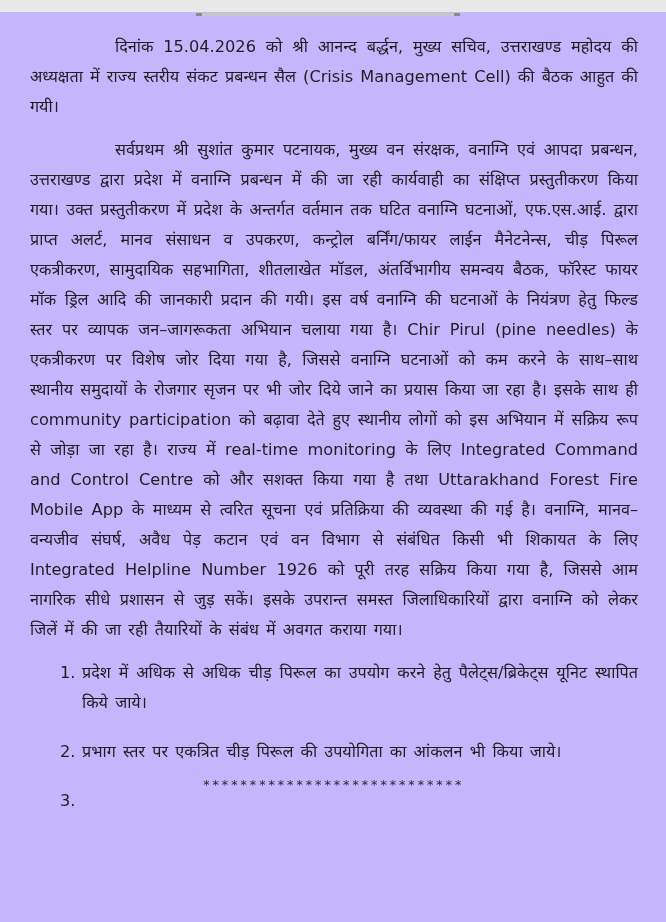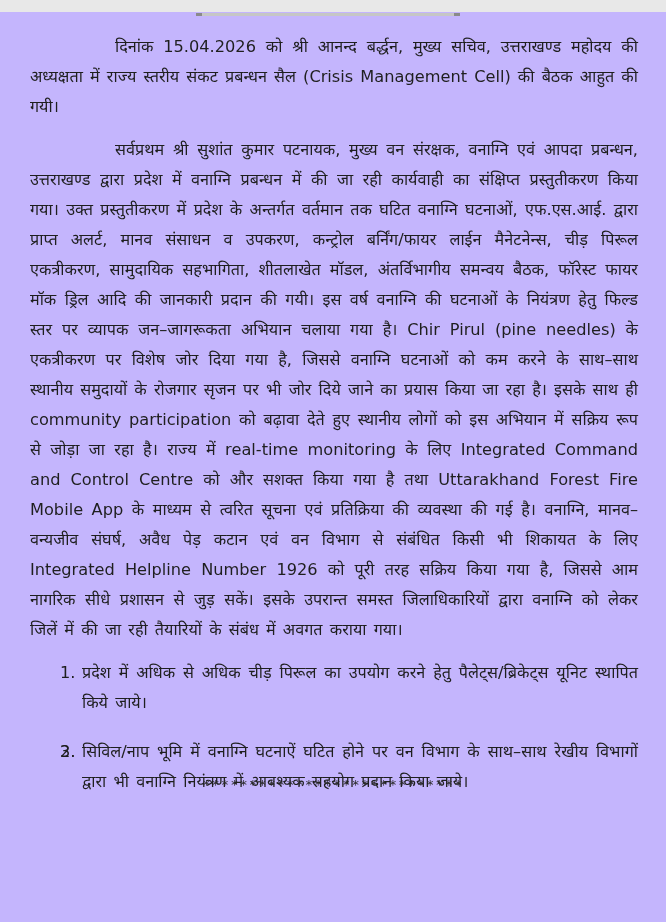--- a/index.html
+++ b/index.html
@@ -94,24 +94,24 @@
     <p class="para">सर्वप्रथम श्री सुशांत कुमार पटनायक, मुख्य वन संरक्षक, वनाग्नि एवं आपदा प्रबन्धन, उत्तराखण्ड द्वारा प्रदेश में वनाग्नि प्रबन्धन में की जा रही कार्यवाही का संक्षिप्त प्रस्तुतीकरण किया गया। उक्त प्रस्तुतीकरण में प्रदेश के अन्तर्गत वर्तमान तक घटित वनाग्नि घटनाओं, एफ.एस.आई. द्वारा प्राप्त अलर्ट, मानव संसाधन व उपकरण, कन्ट्रोल बर्निंग/फायर लाईन मैनेटनेन्स, चीड़ पिरूल एकत्रीकरण, सामुदायिक सहभागिता, शीतलाखेत मॉडल, अंतर्विभागीय समन्वय बैठक, फॉरेस्ट फायर मॉक ड्रिल आदि की जानकारी प्रदान की गयी। इस वर्ष वनाग्नि की घटनाओं के नियंत्रण हेतु फिल्ड स्तर पर व्यापक जन–जागरूकता अभियान चलाया गया है। Chir Pirul (pine needles) के एकत्रीकरण पर विशेष जोर दिया गया है, जिससे वनाग्नि घटनाओं को कम करने के साथ–साथ स्थानीय समुदायों के रोजगार सृजन पर भी जोर दिये जाने का प्रयास किया जा रहा है। इसके साथ ही community participation को बढ़ावा देते हुए स्थानीय लोगों को इस अभियान में सक्रिय रूप से जोड़ा जा रहा है। राज्य में real-time monitoring के लिए Integrated Command and Control Centre को और सशक्त किया गया है तथा Uttarakhand Forest Fire Mobile App के माध्यम से त्वरित सूचना एवं प्रतिक्रिया की व्यवस्था की गई है। वनाग्नि, मानव–वन्यजीव संघर्ष, अवैध पेड़ कटान एवं वन विभाग से संबंधित किसी भी शिकायत के लिए Integrated Helpline Number 1926 को पूरी तरह सक्रिय किया गया है, जिससे आम नागरिक सीधे प्रशासन से जुड़ सकें। इसके उपरान्त समस्त जिलाधिकारियों द्वारा वनाग्नि को लेकर जिलें में की जा रही तैयारियों के संबंध में अवगत कराया गया।</p>
 
 
     <ol class="directives">
       <li class="directive">
         <span class="num">1.</span>
         <span class="txt">प्रदेश में अधिक से अधिक चीड़ पिरूल का उपयोग करने हेतु पैलेट्स/ब्रिकेट्स यूनिट स्थापित किये जाये।</span>
       </li>
       <li class="directive">
         <span class="num">2.</span>
+        <span class="txt">प्रभाग स्तर पर एकत्रित चीड़ पिरूल की उपयोगिता का आंकलन भी किया जाये।</span>
       </li>
       <li class="directive">
         <span class="num">3.</span>
-        <span class="txt">सिविल/नाप भूमि में वनाग्नि घटनाऐं घटित होने पर वन विभाग के साथ–साथ रेखीय विभागों द्वारा भी वनाग्नि नियंत्रण में आवश्यक सहयोग प्रदान किया जाये।</span>
       </li>
 
     </ol>
 
   </div>
 
   <div class="separator">****************************</div>
 
 </div>
 

